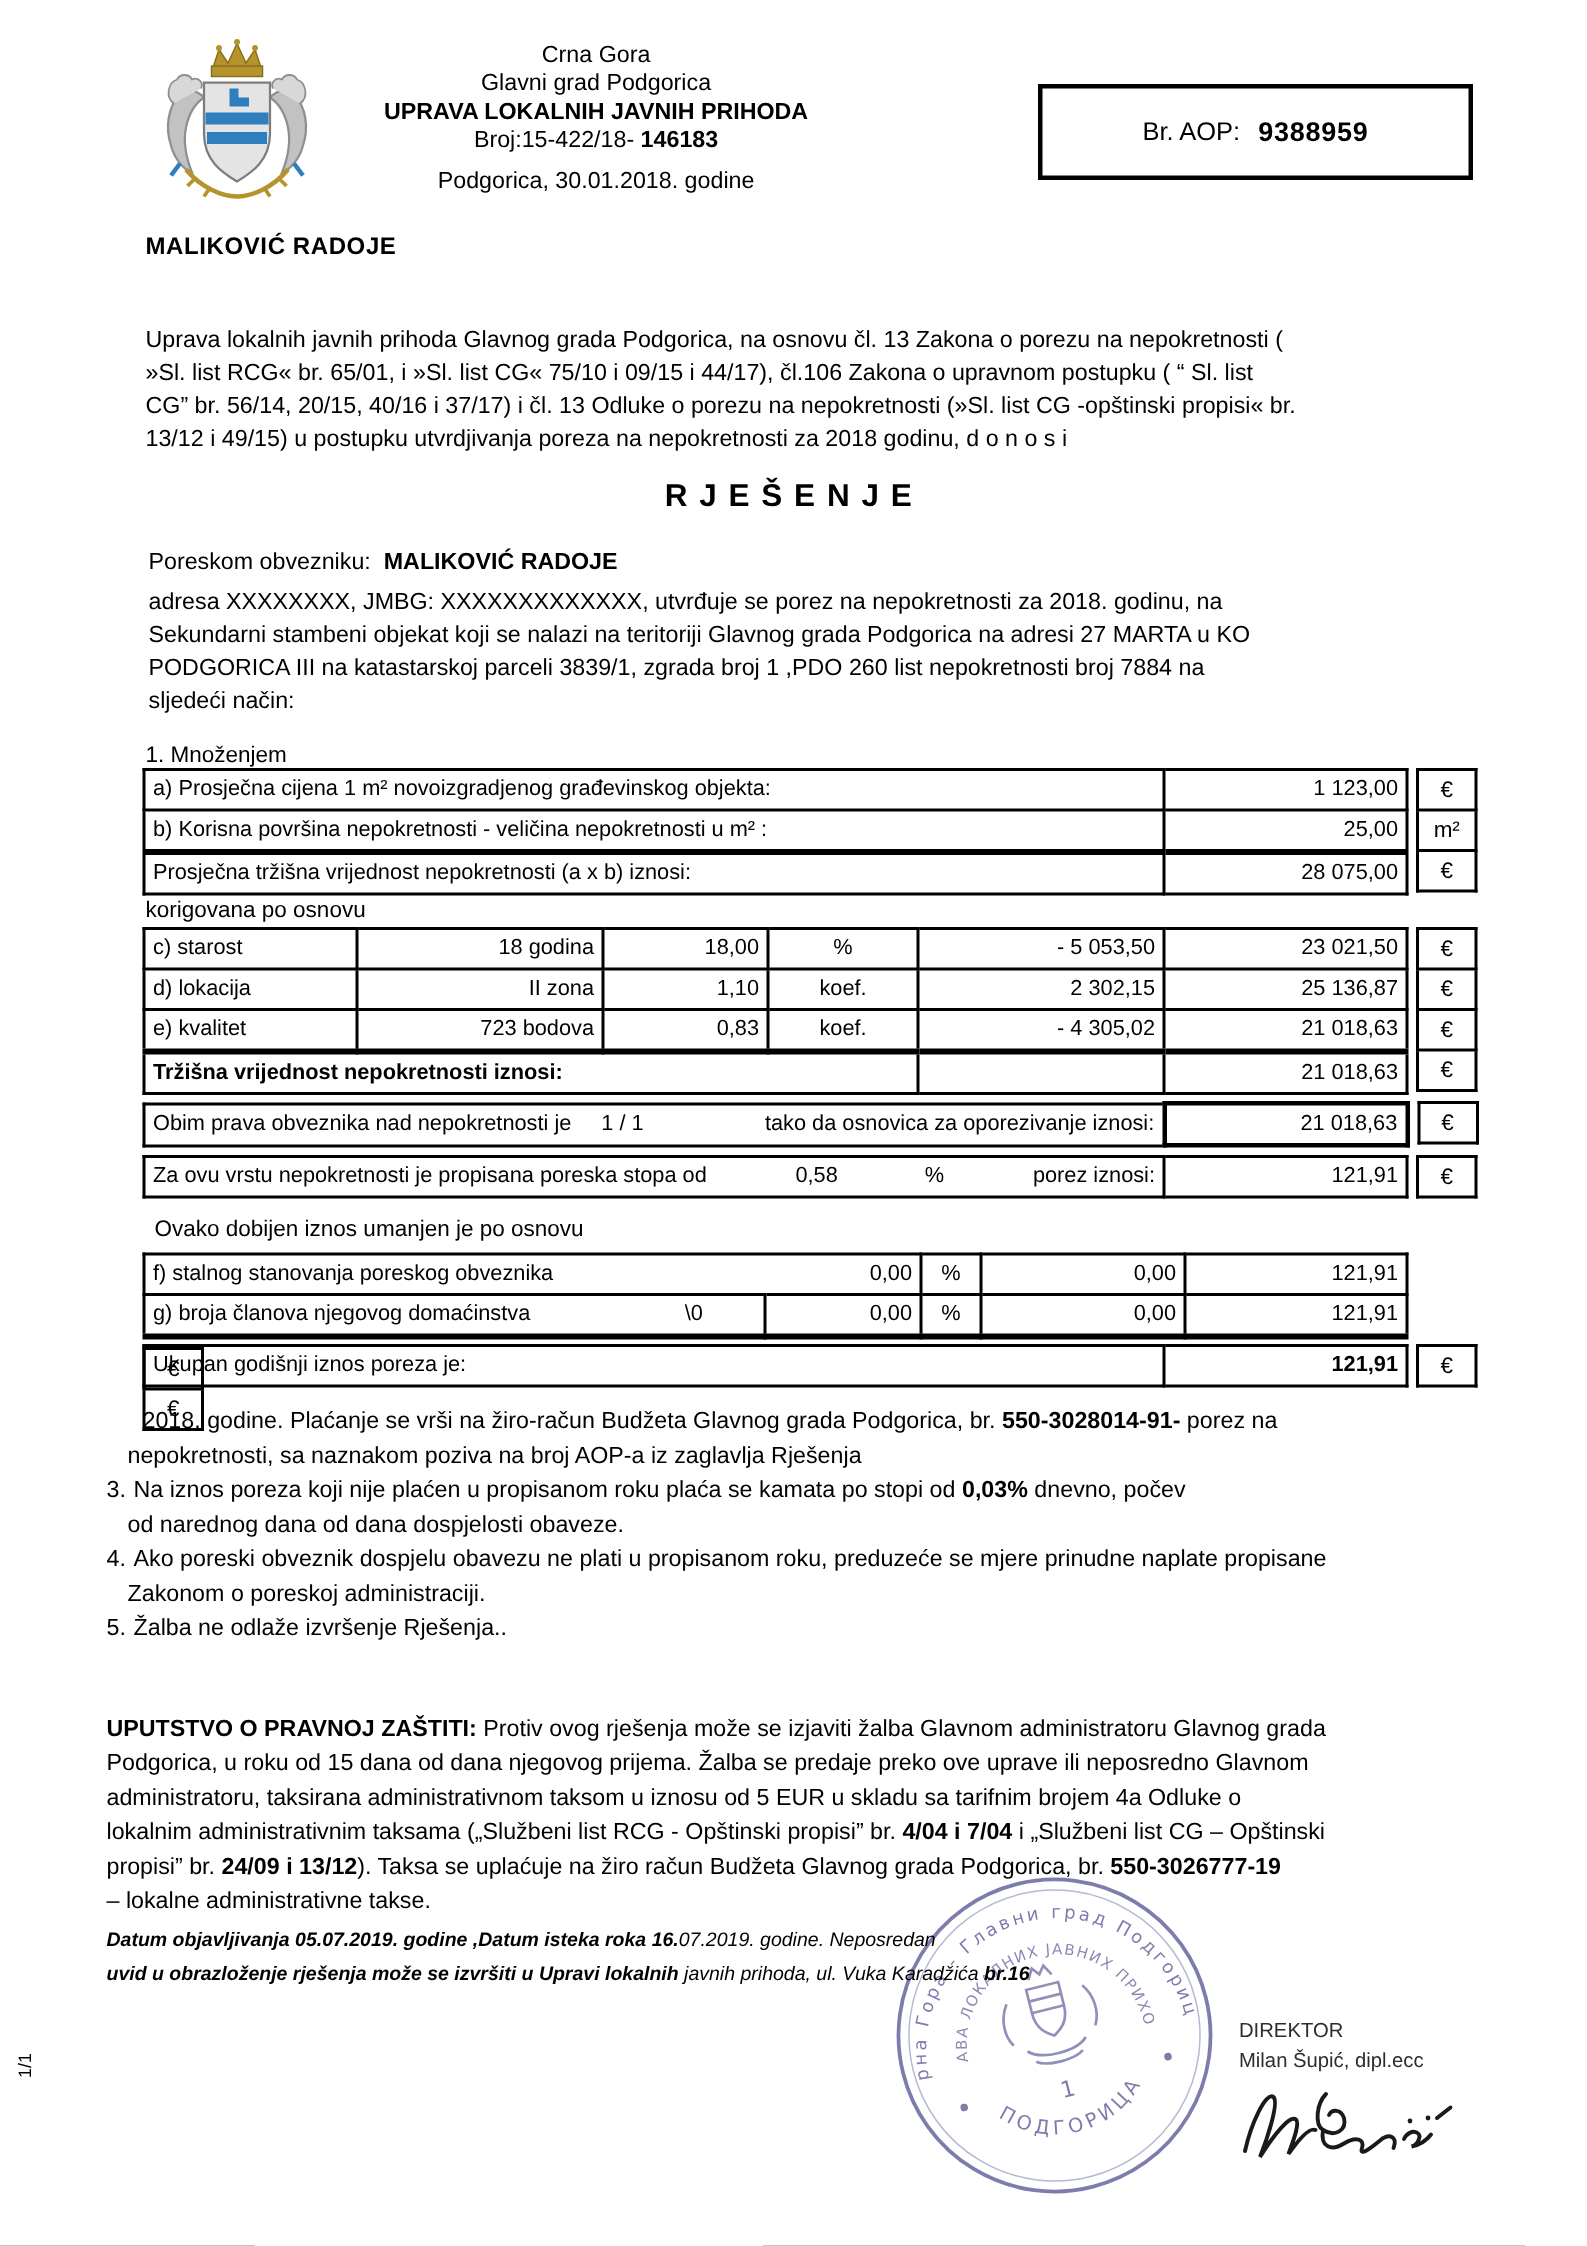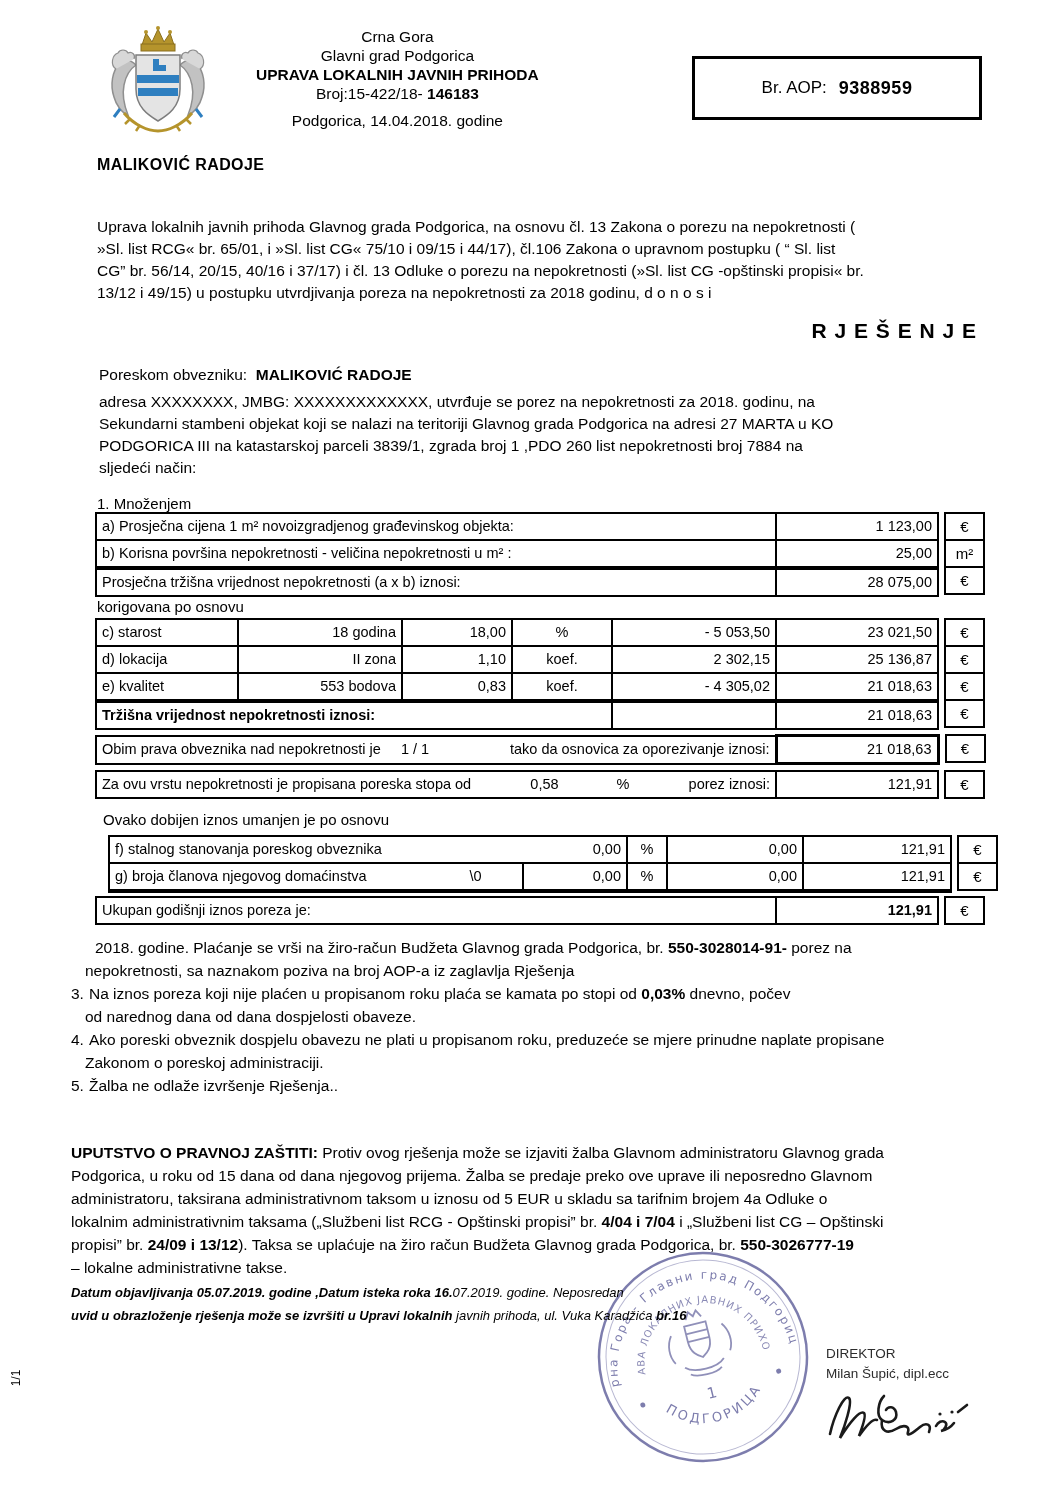--- a/index.html
+++ b/index.html
@@ -71,38 +71,38 @@
       <path d="M24,94 l-5,5 M34,100 l-4,6 M80,94 l5,5 M70,100 l4,6" stroke="#b5942c" stroke-width="2.5"></path>
       <path d="M14,84 l-6,8 M90,84 l6,8" stroke="#2e7fc0" stroke-width="3"></path>
     </svg>
   </div>
 
   <div class="abs z2" style="left:256px;top:27px;text-align:center;">
     <div class="hline">Crna Gora</div>
     <div class="hline">Glavni grad Podgorica</div>
     <div class="hline b">UPRAVA LOKALNIH JAVNIH PRIHODA</div>
     <div class="hline"><span>Broj:15-422/18- </span><span class="b">146183</span></div>
-    <div class="hline" style="margin-top:8px;">Podgorica, 14.04.2018. godine</div>
+    <div class="hline" style="margin-top:8px;">Podgorica, 30.01.2018. godine</div>
   </div>
 
   <div class="abs aop-box z2" style="left:692px;top:56px;">
     <span>Br. AOP:</span>
     <span class="val">9388959</span>
   </div>
 
   <div class="abs docname z2" style="left:97px;top:156px;">MALIKOVIĆ  RADOJE</div>
 
   <div class="abs para z2" style="left:97px;top:216px;">
     <div>Uprava lokalnih javnih prihoda Glavnog grada Podgorica, na osnovu čl. 13 Zakona o porezu na nepokretnosti (</div>
     <div>»Sl. list RCG« br. 65/01, i »Sl. list CG« 75/10 i 09/15 i 44/17), čl.106 Zakona o upravnom postupku ( “ Sl. list</div>
     <div>CG” br. 56/14, 20/15, 40/16 i 37/17) i čl. 13 Odluke o porezu na nepokretnosti (»Sl. list CG -opštinski propisi« br.</div>
     <div>13/12 i 49/15) u postupku utvrdjivanja poreza na nepokretnosti za 2018 godinu, d o n o s i</div>
   </div>
 
-  <div class="abs title z2" style="left:95px;top:319px;text-align:right;">R J E Š E N J E</div>
+  <div class="abs title z2" style="left:85px;top:319px;">R J E Š E N J E</div>
 
   <div class="abs z2" style="left:99px;top:366px;font-size:15.5px;white-space:nowrap;">
     <span>Poreskom obvezniku:</span>&nbsp;&nbsp;<span class="b">MALIKOVIĆ  RADOJE</span>
   </div>
 
   <div class="abs para z2" style="left:99px;top:391px;">
     <div>adresa XXXXXXXX, JMBG: XXXXXXXXXXXXX, utvrđuje se porez na nepokretnosti za  2018. godinu, na</div>
     <div>Sekundarni stambeni objekat  koji se nalazi na teritoriji Glavnog grada Podgorica na adresi  27 MARTA u KO</div>
     <div>PODGORICA III na katastarskoj parceli 3839/1, zgrada broj 1  ,PDO 260  list nepokretnosti broj 7884 na</div>
     <div>sljedeći način:</div>
@@ -170,21 +170,21 @@
       <tr>
         <td>d) lokacija</td>
         <td class="num">II zona</td>
         <td class="num">1,10</td>
         <td class="ctr">koef.</td>
         <td class="num">2 302,15</td>
         <td class="num">25 136,87</td>
       </tr>
       <tr>
         <td>e) kvalitet</td>
-        <td class="num">553 bodova</td>
+        <td class="num">723 bodova</td>
         <td class="num">0,83</td>
         <td class="ctr">koef.</td>
         <td class="num">- 4 305,02</td>
         <td class="num">21 018,63</td>
       </tr>
       <tr class="ttop">
         <td colspan="4" class="b">Tržišna vrijednost  nepokretnosti iznosi:</td>
         <td></td>
         <td class="num">21 018,63</td>
       </tr>
@@ -260,21 +260,21 @@
       <tbody>
           <tr>
             <td>€</td>
           </tr>
     </tbody>
       </table>
   </div>
 
   <div class="abs small-head z2" style="left:103px;top:811px;">Ovako dobijen iznos umanjen je po osnovu</div>
 
-  <div class="tgroup" style="left:108px;top:835px;">
+  <div class="tgroup" style="left:95px;top:835px;flex-direction:column;">
     <table class="bthick" style="width:842px;">
       <colgroup>
           <col style="width:320px;">
           <col style="width:94px;">
           <col style="width:104px;">
           <col style="width:40px;">
           <col style="width:136px;">
           <col style="width:148px;">
         </colgroup>
       <tbody>

